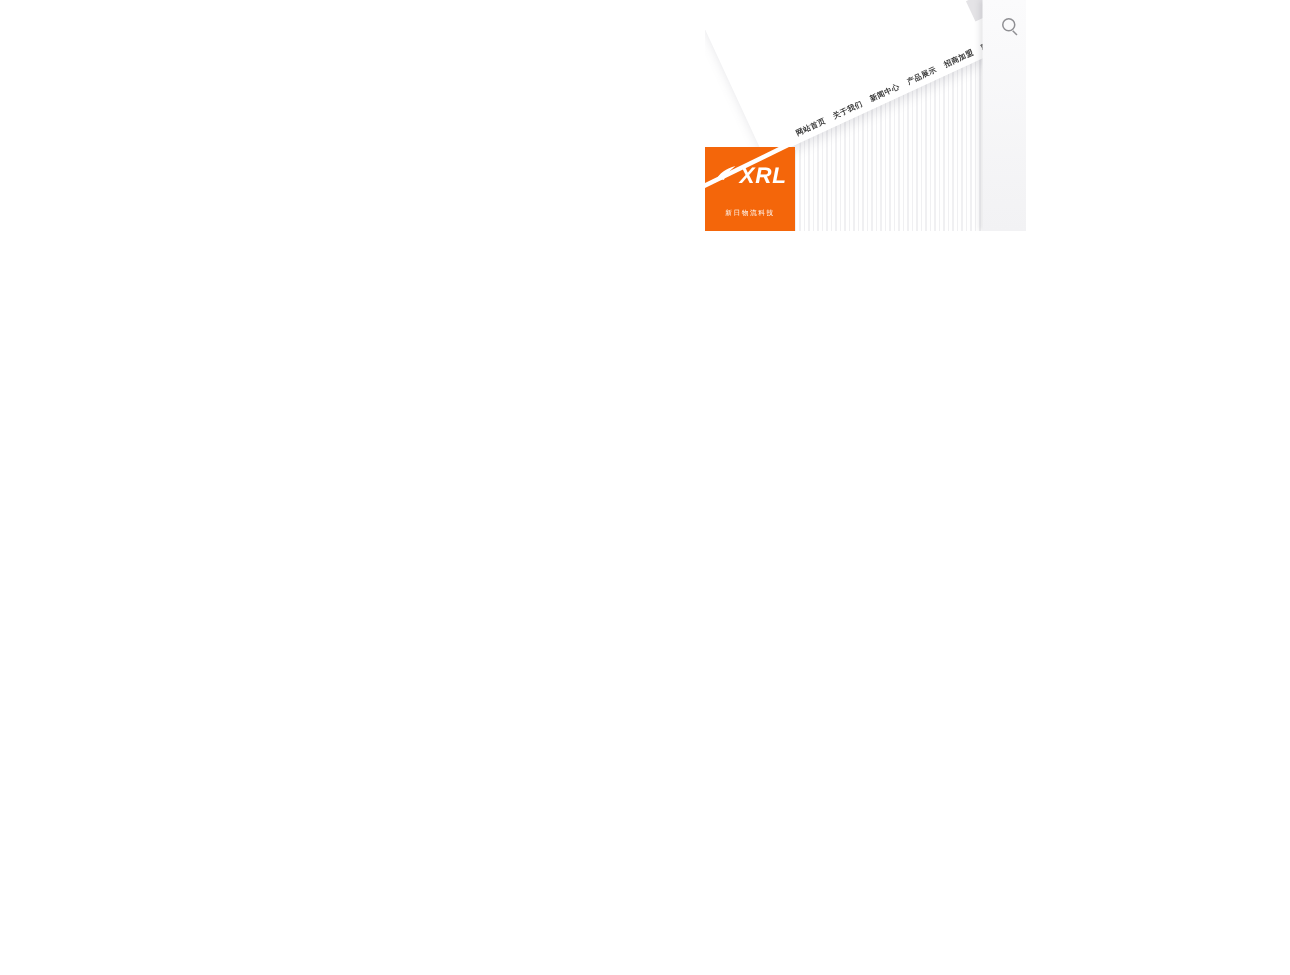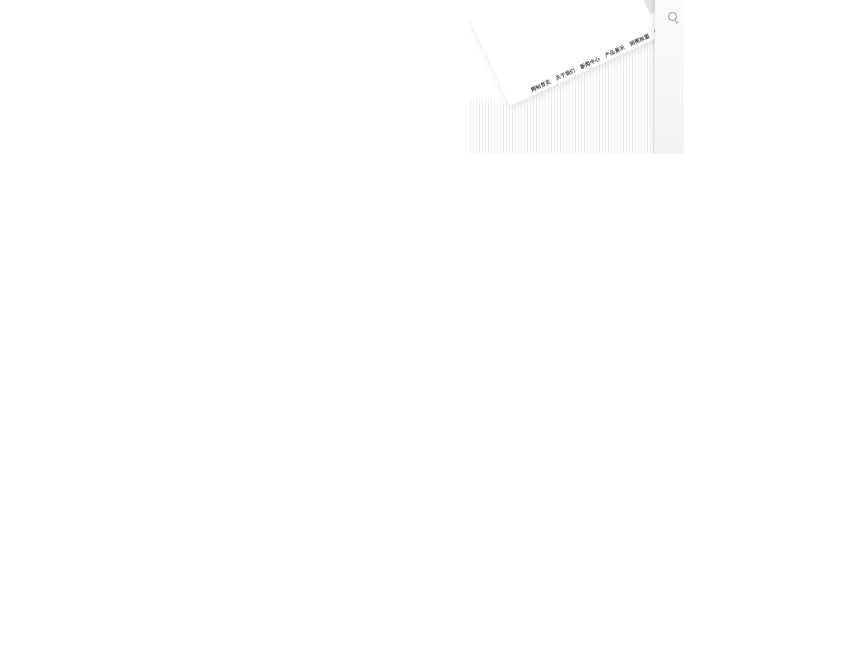--- a/index.html
+++ b/index.html
@@ -63,20 +63,28 @@
         <span class="nav-item">关于我们</span>
         <span class="nav-item">新闻中心</span>
         <span class="nav-item">产品展示</span>
         <span class="nav-item">招商加盟</span>
         <span class="nav-item">联系我们</span>
       </div>
     </div>
 
     <div class="page-corner"></div>
 
+    <div class="logo">
+      <div class="logo-swoosh"></div>
+      <svg class="logo-wing" viewBox="0 0 20 20">
+        <path d="M2 15 C5 7, 11 4, 18 2 C12 7, 10 9, 9 13 C7 12, 5 13, 2 15 Z" fill="#ffffff"></path>
+      </svg>
+      <span class="logo-text">XRL</span>
+      <span class="logo-subtext">新日物流科技</span>
+    </div>
 
     <div class="panel">
       <div class="search-btn">
         <span class="search-circle"></span>
         <span class="search-handle"></span>
       </div>
     </div>
 
   </div>
 

